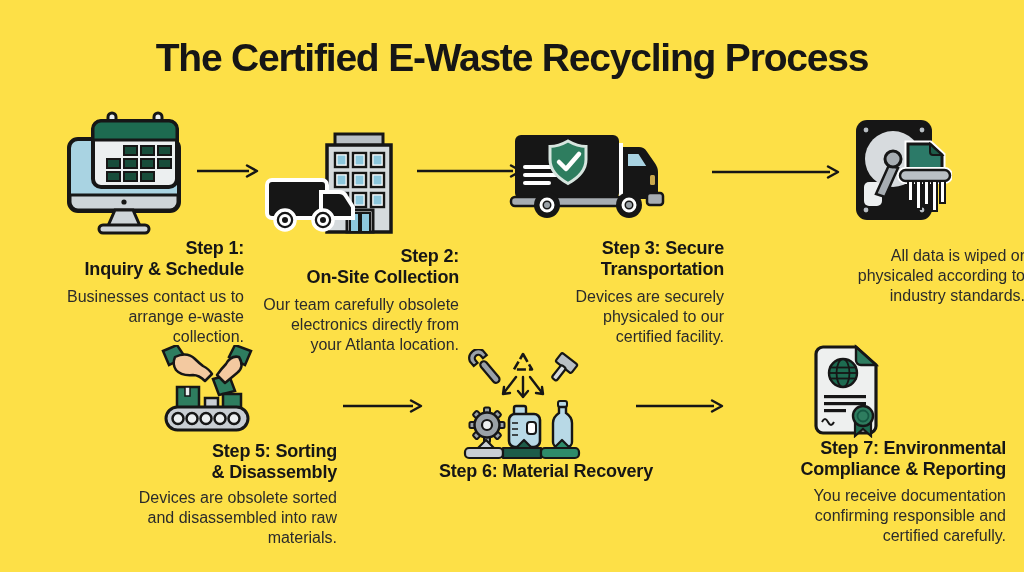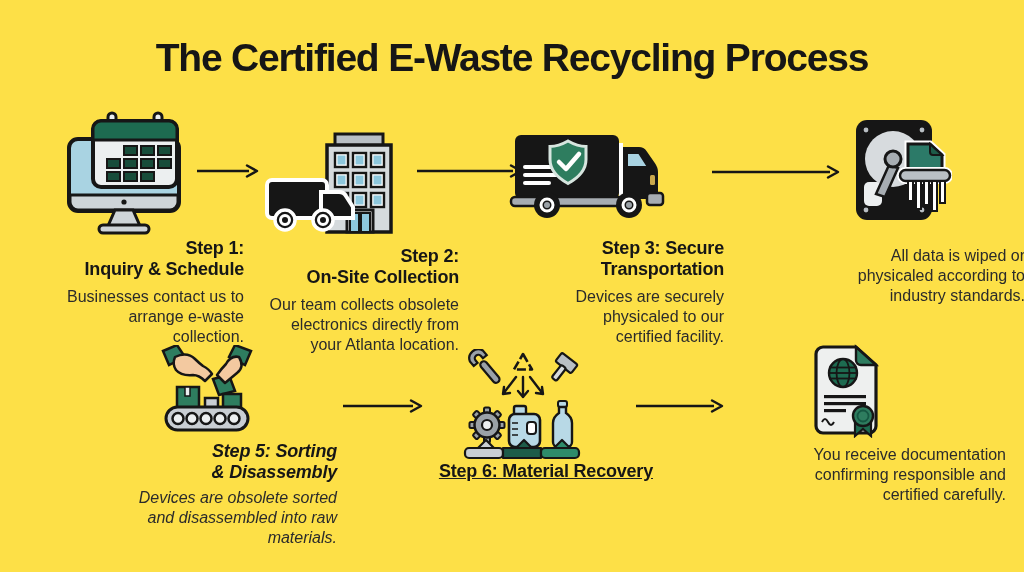--- a/index.html
+++ b/index.html
@@ -39,22 +39,22 @@
   .s3 { left:484px; top:112px; width:240px; }
   .s4 { left:785px; top:112px; width:240px; }
   .s1 .icon-box,.s2 .icon-box,.s3 .icon-box,.s4 .icon-box { height:126px; }
   .s1 .icon-wrap { margin-bottom:3px; }
   .s2 .icon-wrap { margin-bottom:8px;  transform:translateX(-5px); }
   .s3 .icon-wrap { margin-bottom:13px; transform:translateX(-17px); }
   .s4 .icon-wrap { margin-bottom:16px; transform:translateX(-3px); }
   .s1 .step-desc,.s2 .step-desc,.s3 .step-desc,.s4 .step-desc { margin-top:8px; }
 
   
-  .s5 { left:97px;  top:346px; width:240px;font-style:italic; }
-  .s6 { left:393px; top:348px; width:260px;text-decoration:underline; }
+  .s5 { left:97px;  top:346px; width:240px; }
+  .s6 { left:393px; top:348px; width:260px; }
   .s7 { left:746px; top:344px; width:260px; }
   .s5 .icon-box { height:95px; }
   .s6 .icon-box { height:113px; }
   .s7 .icon-box { height:94px; }
   .s5 .icon-wrap { transform:translateX(-10px); }
   .s7 .icon-wrap { transform:translateX(-30px); }
   .s5 .step-desc { margin-top:6px; }
   .s6 .step-desc { margin-top:4px; }
   .s7 .step-desc { margin-top:7px; }
 
@@ -146,21 +146,21 @@
             <circle cx="20" cy="92" r="10" fill="#161616" stroke="#ffffff" stroke-width="3.5"></circle>
             <circle cx="20" cy="92" r="4.5" fill="none" stroke="#ffffff" stroke-width="3"></circle>
             <circle cx="58" cy="92" r="10" fill="#161616" stroke="#ffffff" stroke-width="3.5"></circle>
             <circle cx="58" cy="92" r="4.5" fill="none" stroke="#ffffff" stroke-width="3"></circle>
           </g>
         </svg>
       </span>
     </div>
     <div class="step-title">Step 2:
 On-Site Collection</div>
-    <div class="step-desc">Our team collects obsolete
+    <div class="step-desc">Our team carefully obsolete
 electronics directly from
 your Atlanta location.</div>
   </div>
 
   <div class="step s3">
     <div class="icon-box">
       <span class="icon-wrap">
         <svg width="156" height="94" viewBox="0 0 156 94">
           <rect x="6" y="4" width="104" height="64" rx="6" fill="#161616"></rect>
           <rect x="14" y="34" width="34" height="4" rx="2" fill="#ffffff"></rect>
@@ -320,20 +320,22 @@
           <rect x="18" y="51" width="42" height="3.2" fill="#161616"></rect>
           <rect x="18" y="58" width="42" height="3.2" fill="#161616"></rect>
           <rect x="18" y="65" width="22" height="3.2" fill="#161616"></rect>
           <path d="M16,78 q3,-6 6,0 t6,0" fill="none" stroke="#161616" stroke-width="2"></path>
           <polygon points="49,76 65,76 65,92 57,85 49,92" fill="#1d6b50" stroke="#161616" stroke-width="2.2"></polygon>
           <circle cx="57" cy="72" r="10" fill="#2e7d5f" stroke="#161616" stroke-width="2.4"></circle>
           <circle cx="57" cy="72" r="5.5" fill="none" stroke="#165843" stroke-width="1.8"></circle>
         </svg>
       </span>
     </div>
+    <div class="step-title">Step 7: Environmental
+Compliance &amp; Reporting</div>
     <div class="step-desc">You receive documentation
 confirming responsible and
 certified carefully.</div>
   </div>
 
   <span class="flow-arrow a1">
     <svg width="62" height="18">
         <line x1="0" y1="9" x2="52" y2="9" stroke="#161616" stroke-width="2.5"></line>
         <polyline points="50,3.5 60,9 50,14.5" fill="none" stroke="#161616" stroke-width="2.5" stroke-linecap="round" stroke-linejoin="round"></polyline>
       </svg>

